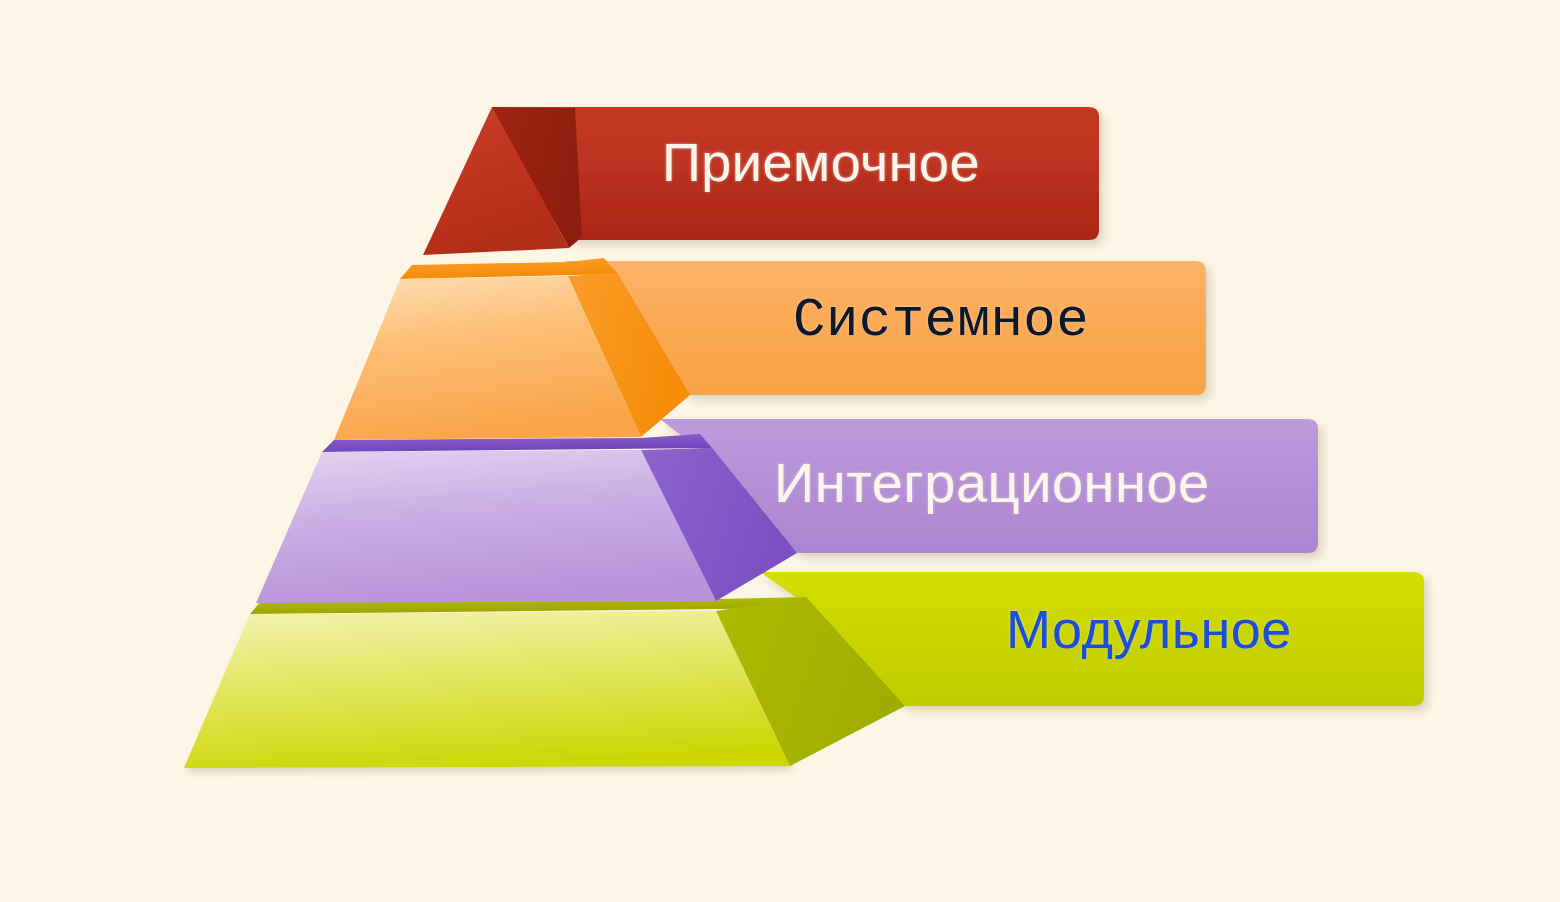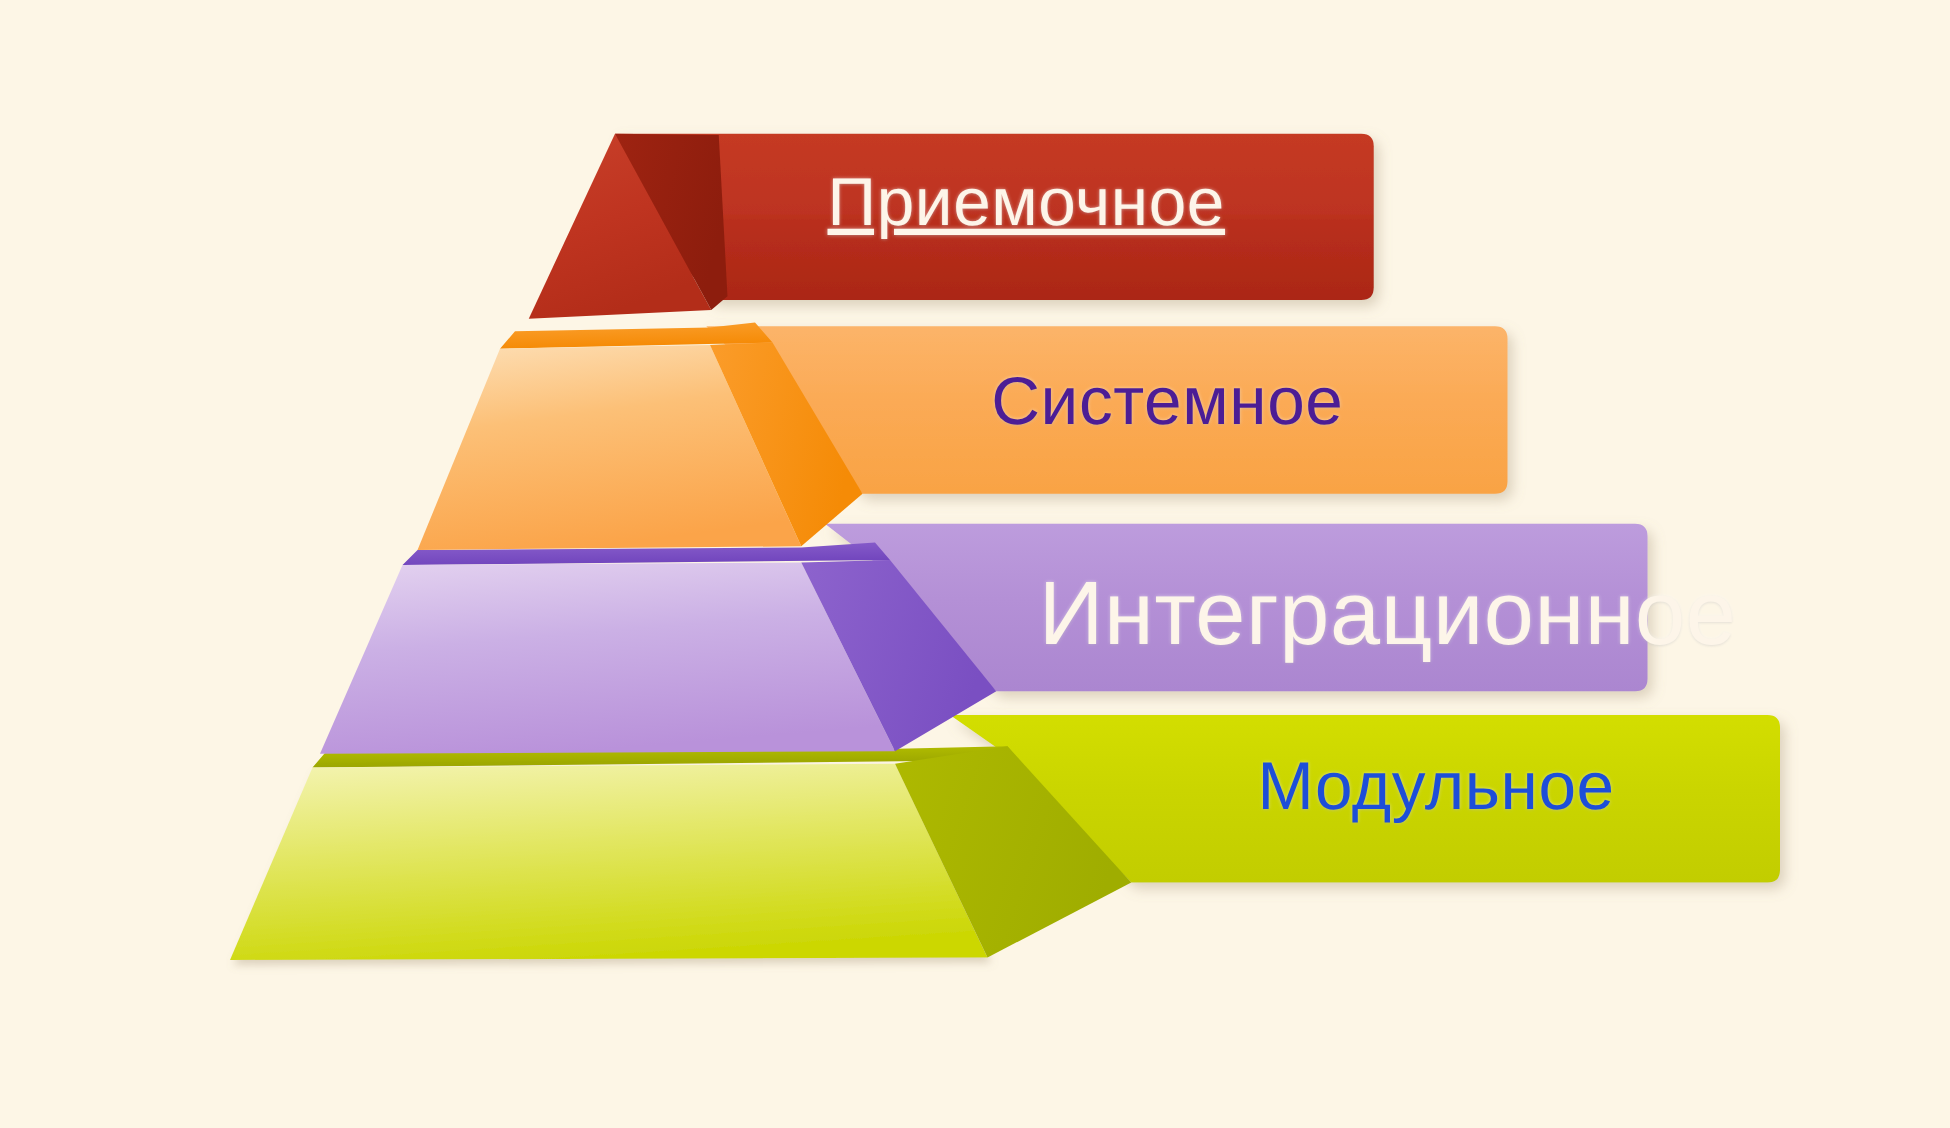--- a/index.html
+++ b/index.html
@@ -32,21 +32,21 @@
     color: #fdf5e9;
     font-family: "Liberation Sans", sans-serif;
     font-weight: 400;
     white-space: nowrap;
     letter-spacing: 0.5px;
     text-shadow: 0 0 3px rgba(255,255,255,0.55), 0 1px 2px rgba(0,0,0,0.12);
     user-select: none;
   }
   #label-0 { left: 662px; top: 131px; font-size: 54px; }
   #label-1 { left: 793px; top: 290px; font-size: 54px; }
-  #label-2 { left: 831px; top: 450px; font-size: 72px; }
+  #label-2 { left: 774px; top: 450px; font-size: 56px; }
   #label-3 { left: 1006px; top: 598px; font-size: 54px; }
 </style>
 </head>
 <body style="background: rgb(253, 246, 230);">
 
 <div id="stage" style="background: rgb(253, 246, 230);">
 
   <svg id="pyramid-svg" viewBox="0 0 1560 902" xmlns="http://www.w3.org/2000/svg">
     <defs>
 
@@ -157,18 +157,18 @@
       <path d="M 568 276 L 618 274 L 690 395 L 641 437 Z" fill="url(#gOrSide)"></path>
     </g>
 
     <g>
       <path filter="url(#softShadow)" d="M 492 107 L 1089 107 Q 1099 107 1099 117 L 1099 230 Q 1099 240 1089 240 L 570 240 L 520 180 Z" fill="url(#gRedBanner)"></path>
       <path d="M 492 107 L 569 248 L 423 255 Z" fill="url(#gRedFront)"></path>
       <path d="M 492 107 L 575 108 L 582 237 L 569 248 Z" fill="url(#gRedSide)"></path>
     </g>
   </svg>
 
-  <div class="tier-label" id="label-0" style="color: rgb(253, 245, 233); text-decoration: underline;">Приемочное</div>
-  <div class="tier-label" id="label-1" style="color: #4c1d95;">Системное</div>
+  <div class="tier-label" id="label-0" style="color: rgb(253, 245, 233);">Приемочное</div>
+  <div class="tier-label" id="label-1" style="color: #0f172a; font-family: Liberation Mono, monospace;">Системное</div>
   <div class="tier-label" id="label-2" style="color: rgb(253, 245, 233);">Интеграционное</div>
   <div class="tier-label" id="label-3" style="color: #1d4ed8;">Модульное</div>
 
 </div>
 
 </body></html>

